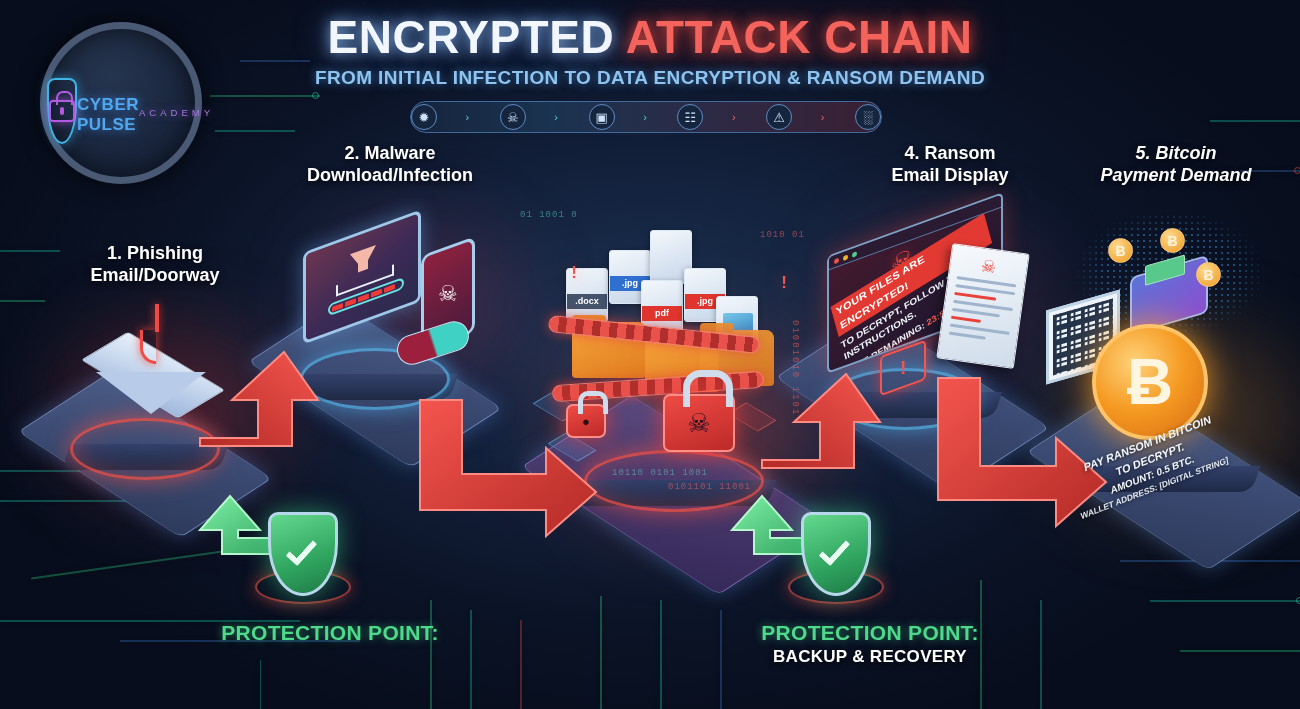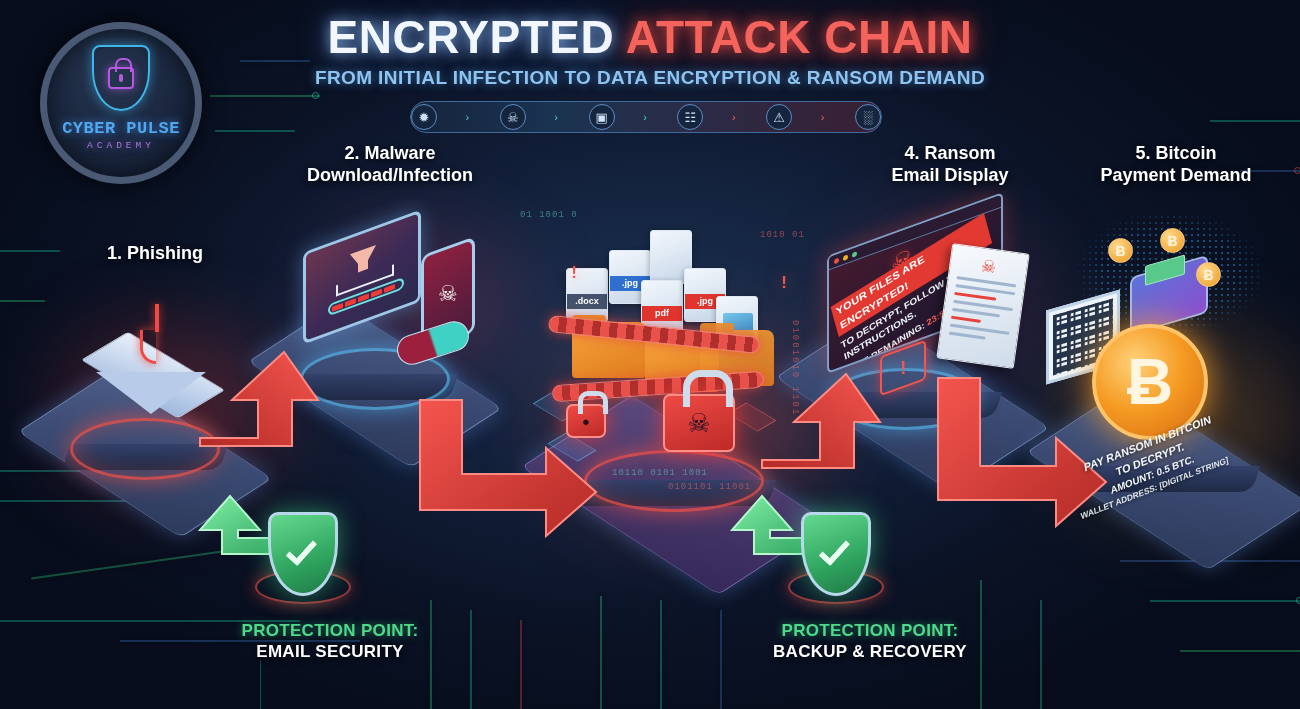--- a/index.html
+++ b/index.html
@@ -220,32 +220,32 @@
             border-radius:10px 10px 50% 50% / 10px 10px 62% 62%;
             display:flex; align-items:center; justify-content:center;
             box-shadow:0 0 24px rgba(60,210,130,.55); }
   .shield .chk { width:30px; height:16px; border-left:6px solid #e9fff2; border-bottom:6px solid #e9fff2;
                  transform:rotate(-48deg) translate(2px,-4px); border-radius:2px; }
   .shield-ring { position:absolute; z-index:13; width:96px; height:34px; border-radius:50%;
                  border:2px solid rgba(244,80,70,.6); box-shadow:0 0 16px rgba(244,80,70,.5); }
 
   
   .protlabel { position:absolute; z-index:28; text-align:center; line-height:1.25; }
-  .protlabel .pp { color:#4fd98a; font-size:17px; font-weight:bold; letter-spacing:.3px;
+  .protlabel .pp { color:#4fd98a; font-size:21px; font-weight:bold; letter-spacing:.3px;
                    text-shadow:0 0 9px rgba(60,210,130,.6); }
   .protlabel .pv { color:#ffffff; font-size:17px; font-weight:bold; letter-spacing:.3px;
                    text-shadow:0 2px 6px rgba(0,0,0,.8); }
 
   
   .logo { position:absolute; left:40px; top:22px; width:162px; height:162px; z-index:32;
           border-radius:50%; border:7px solid #4a5a74;
           background:radial-gradient(circle at 42% 32%, #26354f, #17233a 70%, #111c30 100%);
           box-shadow:0 0 22px rgba(0,0,0,.7), inset 0 0 26px rgba(0,0,0,.55);
-          display:flex; flex-direction:column; align-items:center; justify-content:flex-start;
-          padding-top:16px;font-family:Liberation Mono, monospace; }
+          display:flex; flex-direction:row; align-items:center; justify-content:flex-start;
+          padding-top:16px; }
   .logo-shield { position:relative; width:58px; height:66px;
                  border:2.5px solid #3fb6e8; border-radius:8px 8px 50% 50% / 8px 8px 60% 60%;
                  display:flex; align-items:center; justify-content:center;
                  box-shadow:0 0 12px rgba(60,180,235,.55); }
   .logo-lock { width:26px; height:22px; border-radius:4px; border:2.5px solid #b45ae0;
                position:relative; display:flex; align-items:center; justify-content:center;
                box-shadow:0 0 10px rgba(180,90,224,.6); }
   .logo-lock:before { content:''; position:absolute; left:5px; top:-11px; width:13px; height:12px;
                       border:2.5px solid #b45ae0; border-bottom:none; border-radius:7px 7px 0 0; }
   .logo-lock i { width:4px; height:8px; background:#b45ae0; border-radius:2px; display:block; }
@@ -331,32 +331,33 @@
     <div class="strip-gap">›</div>
     <div class="strip-node">☷</div>
     <div class="strip-gap warm">›</div>
     <div class="strip-node">⚠</div>
     <div class="strip-gap warm">›</div>
     <div class="strip-node">░</div>
   </div>
 
   <div class="steplabel" style="left:60px;top:243px;width:190px;">
     <div>1. Phishing</div>
+    <div>Email/Doorway</div>
   </div>
   <div class="steplabel" style="left:285px;top:143px;width:210px;">
     <div>2. Malware</div>
     <div>Download/Infection</div>
   </div>
   <div class="steplabel" style="left:535px;top:152px;width:212px;">
   </div>
   <div class="steplabel" style="left:855px;top:143px;width:190px;">
     <div>4. Ransom</div>
     <div>Email Display</div>
   </div>
-  <div class="steplabel" style="left:1078px;top:143px;width:196px;">
+  <div class="steplabel" style="left:1078px;top:143px;width:196px;font-style:italic;">
     <div>5. Bitcoin</div>
     <div>Payment Demand</div>
   </div>
 
   <div class="plat" style="left:50px;top:360px;width:200px;height:150px;">
     <div class="top"></div>
       <div class="side"></div>
     <div class="plat-glow"></div>
   </div>
   <div class="envelope" style="left:98px;top:338px;"></div>
@@ -543,20 +544,19 @@
     <div class="chk"></div>
   </div>
 
   <div class="shield-ring" style="left:788px;top:570px;"></div>
   <div class="shield" style="left:801px;top:512px;">
     <div class="chk"></div>
   </div>
 
   <div class="protlabel" style="left:215px;top:620px;width:230px;">
     <div class="pp">PROTECTION POINT:</div>
-    <div class="pv">EMAIL SECURITY</div>
   </div>
   <div class="protlabel" style="left:745px;top:620px;width:250px;">
     <div class="pp">PROTECTION POINT:</div>
     <div class="pv">BACKUP &amp; RECOVERY</div>
   </div>
 
 </div>
 
 </body></html>

